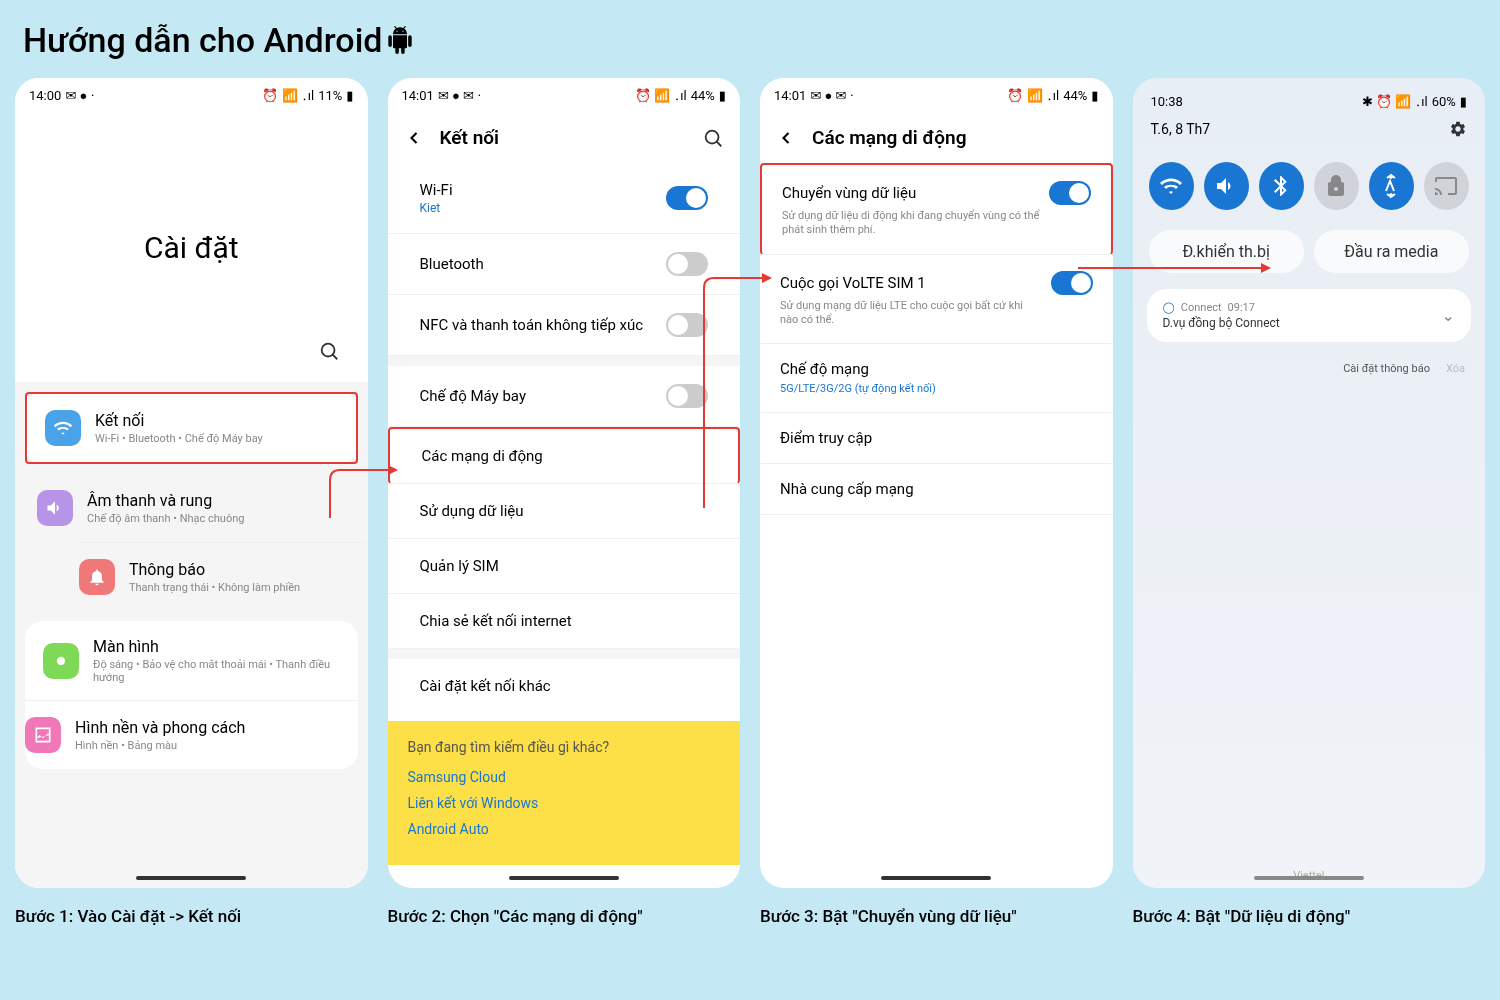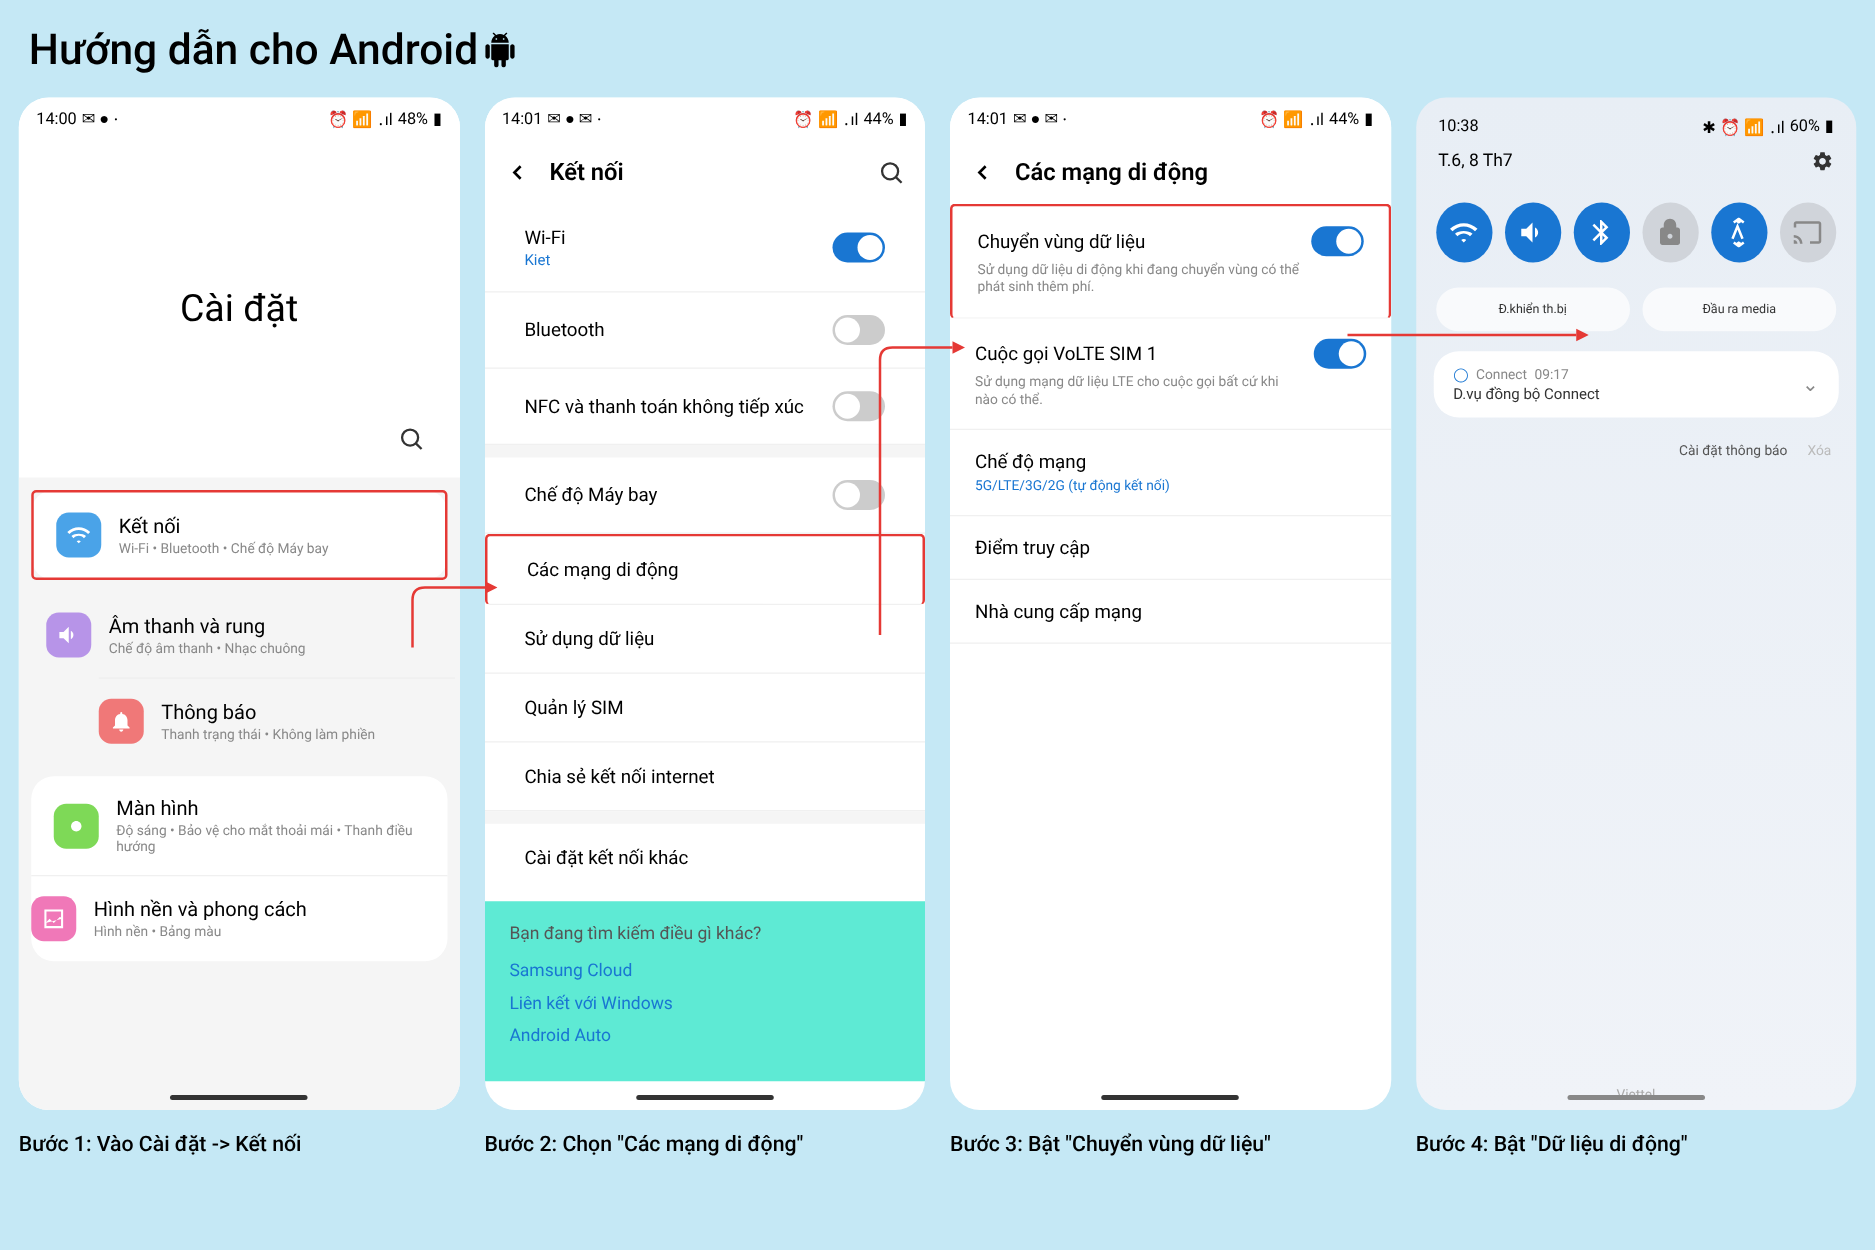--- a/index.html
+++ b/index.html
@@ -34,40 +34,40 @@
 .s2-list{padding:0 0}
 .s2-row{display:flex;align-items:center;padding:18px 32px;border-bottom:1px solid #f0f0f0}
 .s2-row:last-child{border-bottom:none}
 .s2-txt{flex:1}
 .s2-title-t{font-size:15px;color:#000}
 .s2-sub{font-size:12px;color:#1976d2;margin-top:2px}
 .toggle{width:42px;height:24px;border-radius:12px;position:relative;background:#ccc}
 .toggle.on{background:#1976d2}
 .toggle::after{content:'';position:absolute;width:20px;height:20px;border-radius:50%;background:#fff;top:2px;left:2px;transition:.2s}
 .toggle.on::after{left:20px}
-.s2-foot{padding:18px 20px;background:#5eead4;margin-top:8px}
+.s2-foot{padding:18px 20px;background:#fde047;margin-top:8px}
 .s2-foot-q{font-size:14px;color:#555;margin-bottom:14px}
 .s2-foot a{display:block;color:#1976d2;font-size:14px;margin:10px 0;text-decoration:none}
 .s3-row{padding:16px 20px;border-bottom:1px solid #f0f0f0}
 .s3-row-f{display:flex;align-items:center;justify-content:space-between}
 .s3-sub{font-size:11px;color:#888;margin-top:4px;line-height:1.3;padding-right:50px}
 .s3-sub.blue{color:#1976d2}
 .s4{background:linear-gradient(#e8eef5,#f0f3f8)}
 .s4-top{padding:10px 18px}
 .s4-date-row{display:flex;justify-content:space-between;align-items:center;margin-top:6px}
 .s4-date{font-size:14px}
 .gear{width:18px;height:18px}
 .qs-row{display:flex;gap:10px;padding:14px 16px;justify-content:space-between}
 .qs{width:48px;height:48px;border-radius:50%;display:flex;align-items:center;justify-content:center}
 .qs.on{background:#1976d2}
 .qs.off{background:#d0d4da}
 .qs svg{width:24px;height:24px;fill:#fff}
 .qs.off svg{fill:#888}
 .s4-btns{display:flex;gap:10px;padding:6px 16px}
-.s4-btn{flex:1;background:rgba(255,255,255,.7);border-radius:22px;padding:12px;text-align:center;font-size:10px;color:#333}
+.s4-btn{flex:1;background:rgba(255,255,255,.7);border-radius:22px;padding:12px;text-align:center;font-size:16px;color:#333}
 .notif{background:#fff;border-radius:20px;margin:10px 14px;padding:12px 16px;display:flex;align-items:center;justify-content:space-between}
 .notif-l{display:flex;flex-direction:column;gap:2px}
 .notif-app{font-size:11px;color:#888;display:flex;align-items:center;gap:6px}
 .notif-t{font-size:12px;color:#333}
 .notif-chev{color:#888}
 .s4-foot-links{display:flex;justify-content:flex-end;gap:16px;padding:10px 20px;font-size:11px}
 .s4-foot-links span:first-child{color:#555}
 .s4-foot-links span:last-child{color:#bbb}
 .carrier{text-align:center;font-size:11px;color:#aaa;padding:6px}
 .nav-bar{position:absolute;bottom:8px;left:50%;transform:translateX(-50%);width:110px;height:4px;background:#333;border-radius:2px}
@@ -90,21 +90,21 @@
 
 <div class="screens">
 
 <div class="phone s1">
   <div class="status-bar">
     <div class="status-l">
           <span>14:00</span> 
           <span>✉ ●</span>
           <span class="dots">•</span>
         </div>
-    <div class="status-r">⏰ 📶 ․ıl <span>48%</span>▮</div>
+    <div class="status-r">⏰ 📶 ․ıl <span>11%</span>▮</div>
   </div>
   <div class="s1-top">
     <div class="s1-title">Cài đặt</div>
     <svg class="search-btn s1-search" viewBox="0 0 24 24" fill="none" stroke="#333" stroke-width="2">
           <circle cx="11" cy="11" r="7"></circle>
           <line x1="21" y1="21" x2="16" y2="16"></line>
         </svg>
   </div>
   <div class="list" id="s1-list">
         <div class="card">

